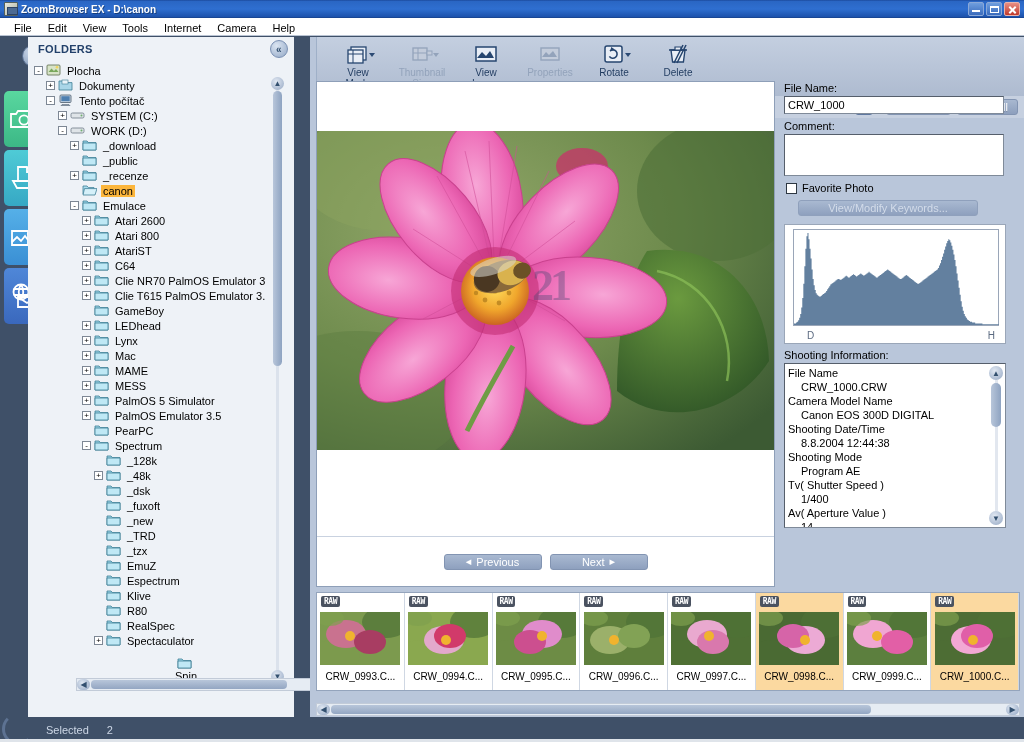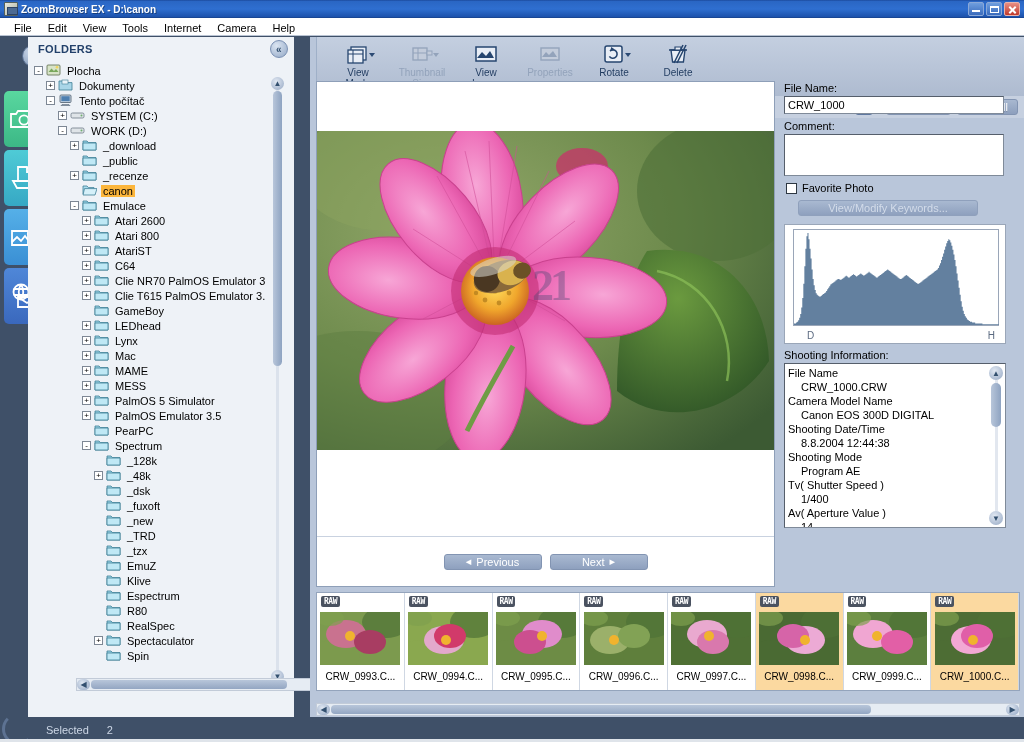--- a/index.html
+++ b/index.html
@@ -664,30 +664,30 @@
               <path d="M1 4h13v7H1z" fill="#bfe8f5" stroke="#3d7e95" stroke-width=".8"></path>
             </svg></span>
           <span class="lbl">EmuZ</span>
         </div>
         <div class="trow" style="padding-left: 60px;">
           <span class="exp none"></span>
           <span class="ico"><svg width="15" height="12" viewBox="0 0 15 12">
               <path d="M1 2h4l1.4 1.6H14V11H1z" fill="#9fd8ea" stroke="#3d7e95" stroke-width=".8"></path>
               <path d="M1 4h13v7H1z" fill="#bfe8f5" stroke="#3d7e95" stroke-width=".8"></path>
             </svg></span>
+          <span class="lbl">Espectrum</span>
+        </div>
+        <div class="trow" style="padding-left: 60px;">
+          <span class="exp none"></span>
+          <span class="ico"><svg width="15" height="12" viewBox="0 0 15 12">
+              <path d="M1 2h4l1.4 1.6H14V11H1z" fill="#9fd8ea" stroke="#3d7e95" stroke-width=".8"></path>
+              <path d="M1 4h13v7H1z" fill="#bfe8f5" stroke="#3d7e95" stroke-width=".8"></path>
+            </svg></span>
           <span class="lbl">Klive</span>
         </div>
-        <div class="trow" style="padding-left: 60px;">
-          <span class="exp none"></span>
-          <span class="ico"><svg width="15" height="12" viewBox="0 0 15 12">
-              <path d="M1 2h4l1.4 1.6H14V11H1z" fill="#9fd8ea" stroke="#3d7e95" stroke-width=".8"></path>
-              <path d="M1 4h13v7H1z" fill="#bfe8f5" stroke="#3d7e95" stroke-width=".8"></path>
-            </svg></span>
-          <span class="lbl">Espectrum</span>
-        </div>
         <div class="trow" style="padding-left: 60px; text-align: right;">
           <span class="exp none"></span>
           <span class="ico"><svg width="15" height="12" viewBox="0 0 15 12">
               <path d="M1 2h4l1.4 1.6H14V11H1z" fill="#9fd8ea" stroke="#3d7e95" stroke-width=".8"></path>
               <path d="M1 4h13v7H1z" fill="#bfe8f5" stroke="#3d7e95" stroke-width=".8"></path>
             </svg></span>
           <span class="lbl">R80</span>
         </div>
         <div class="trow" style="padding-left: 60px;">
           <span class="exp none"></span>
@@ -698,21 +698,21 @@
           <span class="lbl">RealSpec</span>
         </div>
         <div class="trow" style="padding-left: 60px;">
           <span class="exp">+</span>
           <span class="ico"><svg width="15" height="12" viewBox="0 0 15 12">
               <path d="M1 2h4l1.4 1.6H14V11H1z" fill="#9fd8ea" stroke="#3d7e95" stroke-width=".8"></path>
               <path d="M1 4h13v7H1z" fill="#bfe8f5" stroke="#3d7e95" stroke-width=".8"></path>
             </svg></span>
           <span class="lbl">Spectaculator</span>
         </div>
-        <div class="trow" style="padding-left: 60px;">
+        <div class="trow" style="padding-left: 60px; flex-direction: column;">
           <span class="exp none"></span>
           <span class="ico"><svg width="15" height="12" viewBox="0 0 15 12">
               <path d="M1 2h4l1.4 1.6H14V11H1z" fill="#9fd8ea" stroke="#3d7e95" stroke-width=".8"></path>
               <path d="M1 4h13v7H1z" fill="#bfe8f5" stroke="#3d7e95" stroke-width=".8"></path>
             </svg></span>
           <span class="lbl">Spin</span>
         </div>
       </div>
 
     <div class="vscroll-f">

